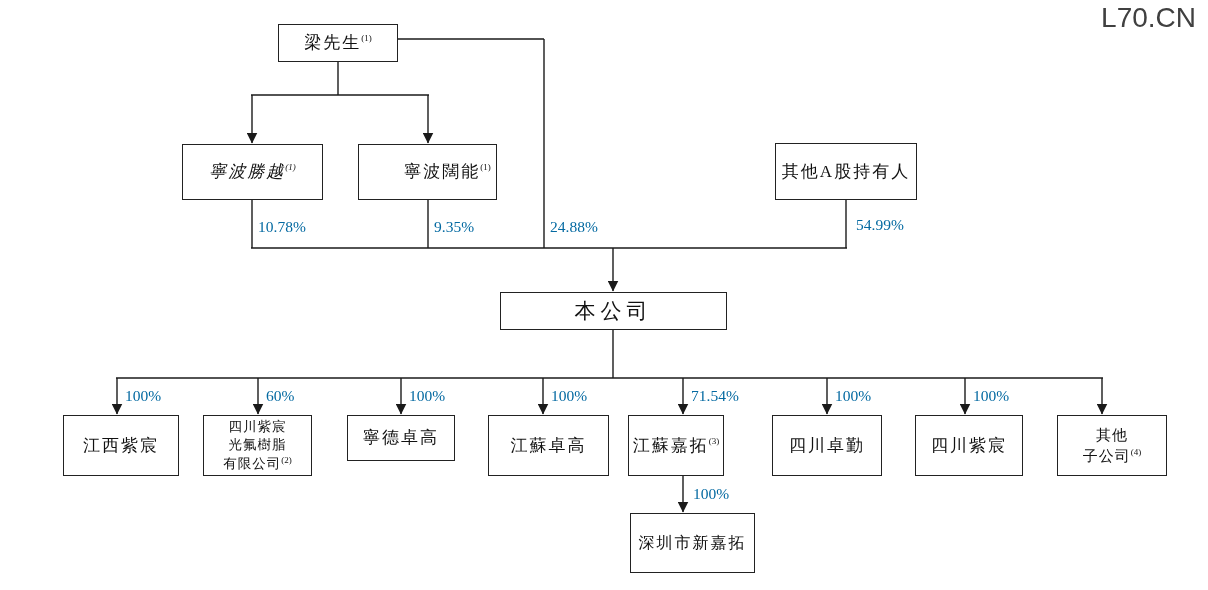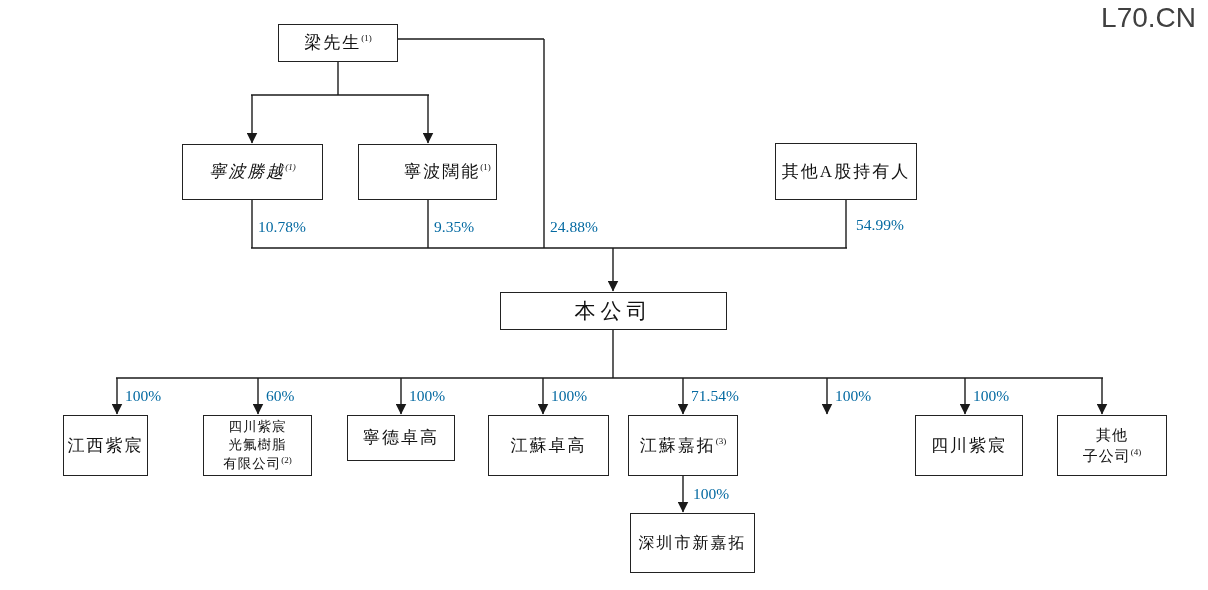--- a/index.html
+++ b/index.html
@@ -111,44 +111,47 @@
   </div>
 
   <div class="pct" style="left:125px;top:387px;">100%</div>
   <div class="pct" style="left:266px;top:387px;">60%</div>
   <div class="pct" style="left:409px;top:387px;">100%</div>
   <div class="pct" style="left:551px;top:387px;">100%</div>
   <div class="pct" style="left:691px;top:387px;">71.54%</div>
   <div class="pct" style="left:835px;top:387px;">100%</div>
   <div class="pct" style="left:973px;top:387px;">100%</div>
 
-  <div class="node" style="left:63px;top:415px;width:85px;height:61px;">
+  <div class="node" style="left:63px;top:415px;width:116px;height:61px;">
     <span>江西紫宸</span>
   </div>
 
   <div class="node small3" style="left:203px;top:415px;width:109px;height:61px;">
     <span>
       <span class="multiline">四川紫宸</span>
       <span class="multiline">光氟樹脂</span>
       <span class="multiline"><span>有限公司</span><sup>(2)</sup></span>
     </span>
   </div>
 
   <div class="node" style="left:347px;top:415px;width:108px;height:46px;">
     <span>寧德卓高</span>
   </div>
 
   <div class="node" style="left:488px;top:415px;width:121px;height:61px;">
     <span>江蘇卓高</span>
   </div>
 
-  <div class="node" style="left:628px;top:415px;width:110px;height:61px;">
+  <div class="node" style="left:628px;top:415px;width:96px;height:61px;">
     <span><span>江蘇嘉拓</span><sup>(3)</sup></span>
   </div>
 
+  <div class="node" style="left:772px;top:415px;width:110px;height:61px;">
+    <span>四川卓勤</span>
+  </div>
 
   <div class="node" style="left:915px;top:415px;width:108px;height:61px;">
     <span>四川紫宸</span>
   </div>
 
   <div class="node small2" style="left:1057px;top:415px;width:110px;height:61px;">
     <span>
       <span class="multiline">其他</span>
       <span class="multiline"><span>子公司</span><sup>(4)</sup></span>
     </span>

